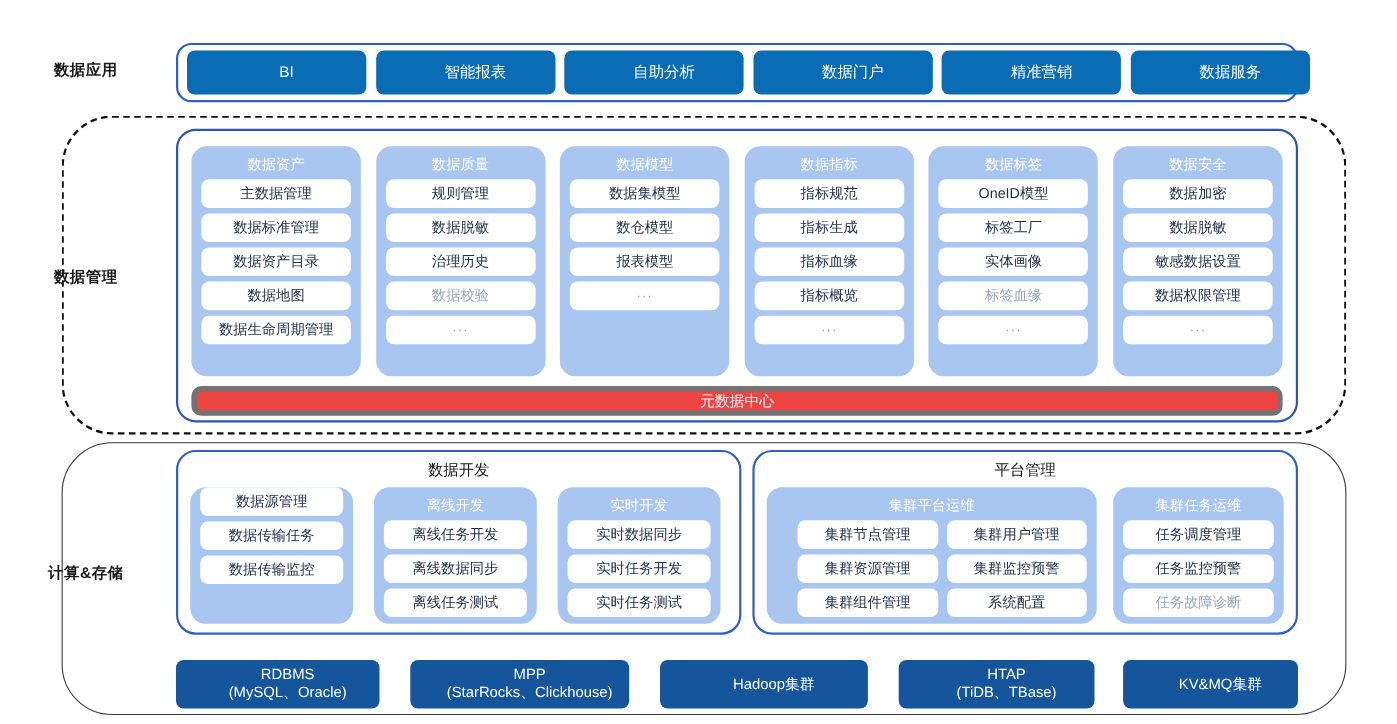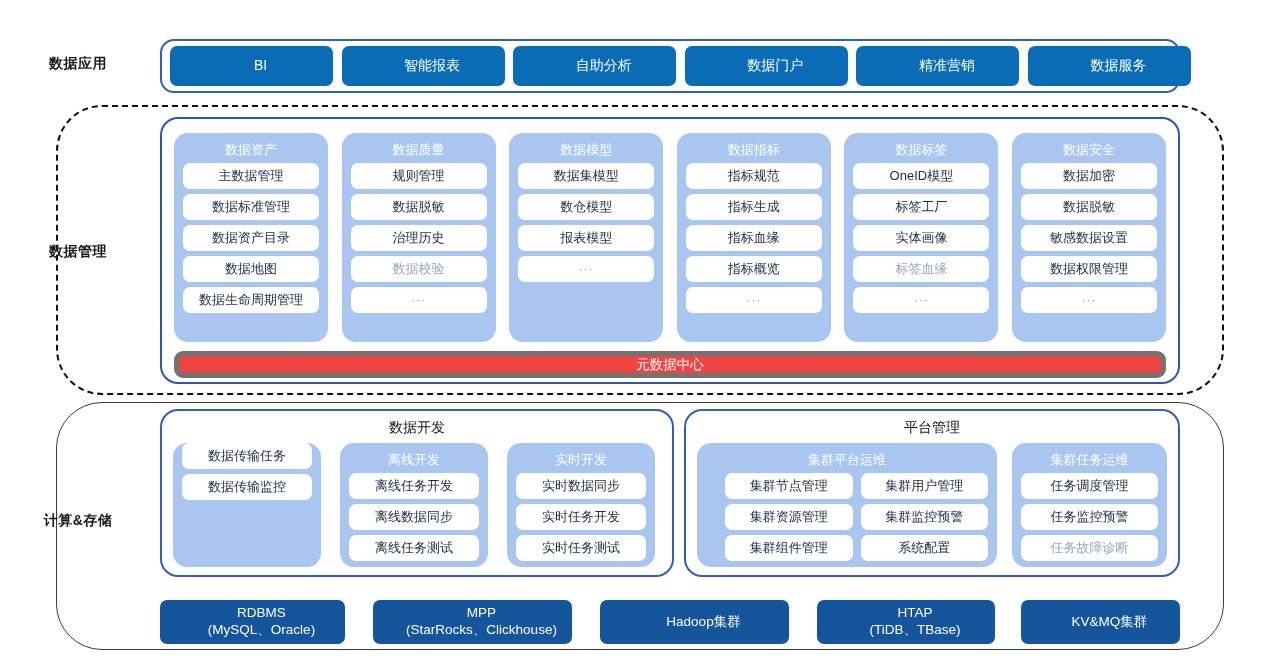--- a/index.html
+++ b/index.html
@@ -219,20 +219,21 @@
 
   <div class="solid-box" style="left:56px;top:402px;width:1168px;height:248px;"></div>
 
   <div class="side-label" style="top:512px;">计算&amp;存储</div>
 
   <div class="capsule" style="left:160px;top:409px;width:514px;height:168px;"></div>
   <div class="sec-title" style="left:160px;top:419px;width:514px;">数据开发</div>
   <div id="dev-host">
       <div class="group" style="left:173px;top:443px;width:148px;height:124px;">
         <div class="g-items">
+          <div class="cell">数据源管理</div>
           <div class="cell">数据传输任务</div>
           <div class="cell">数据传输监控</div>
         </div>
       </div>
       <div class="group" style="left:340px;top:443px;width:148px;height:124px;">
         <div class="g-title">离线开发</div>
         <div class="g-items">
           <div class="cell">离线任务开发</div>
           <div class="cell">离线数据同步</div>
           <div class="cell">离线任务测试</div>

